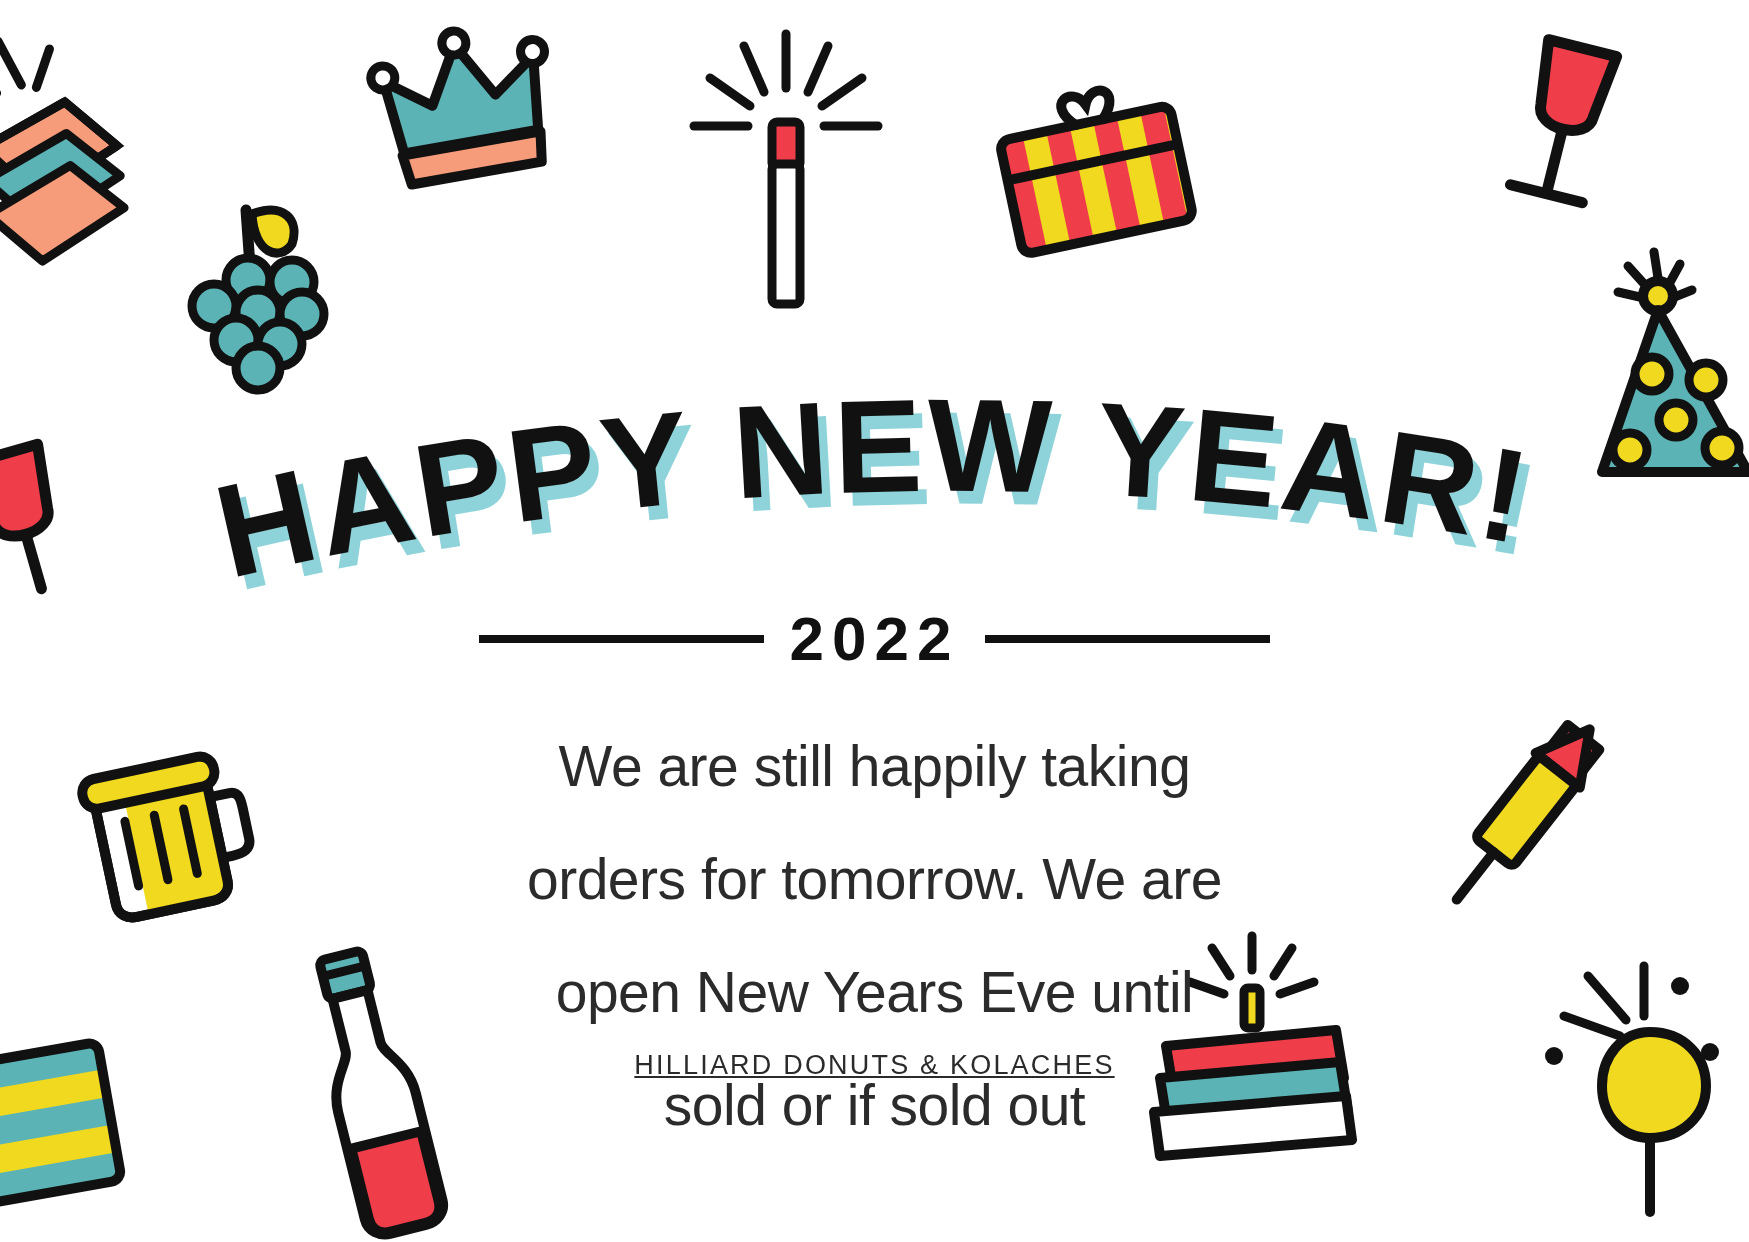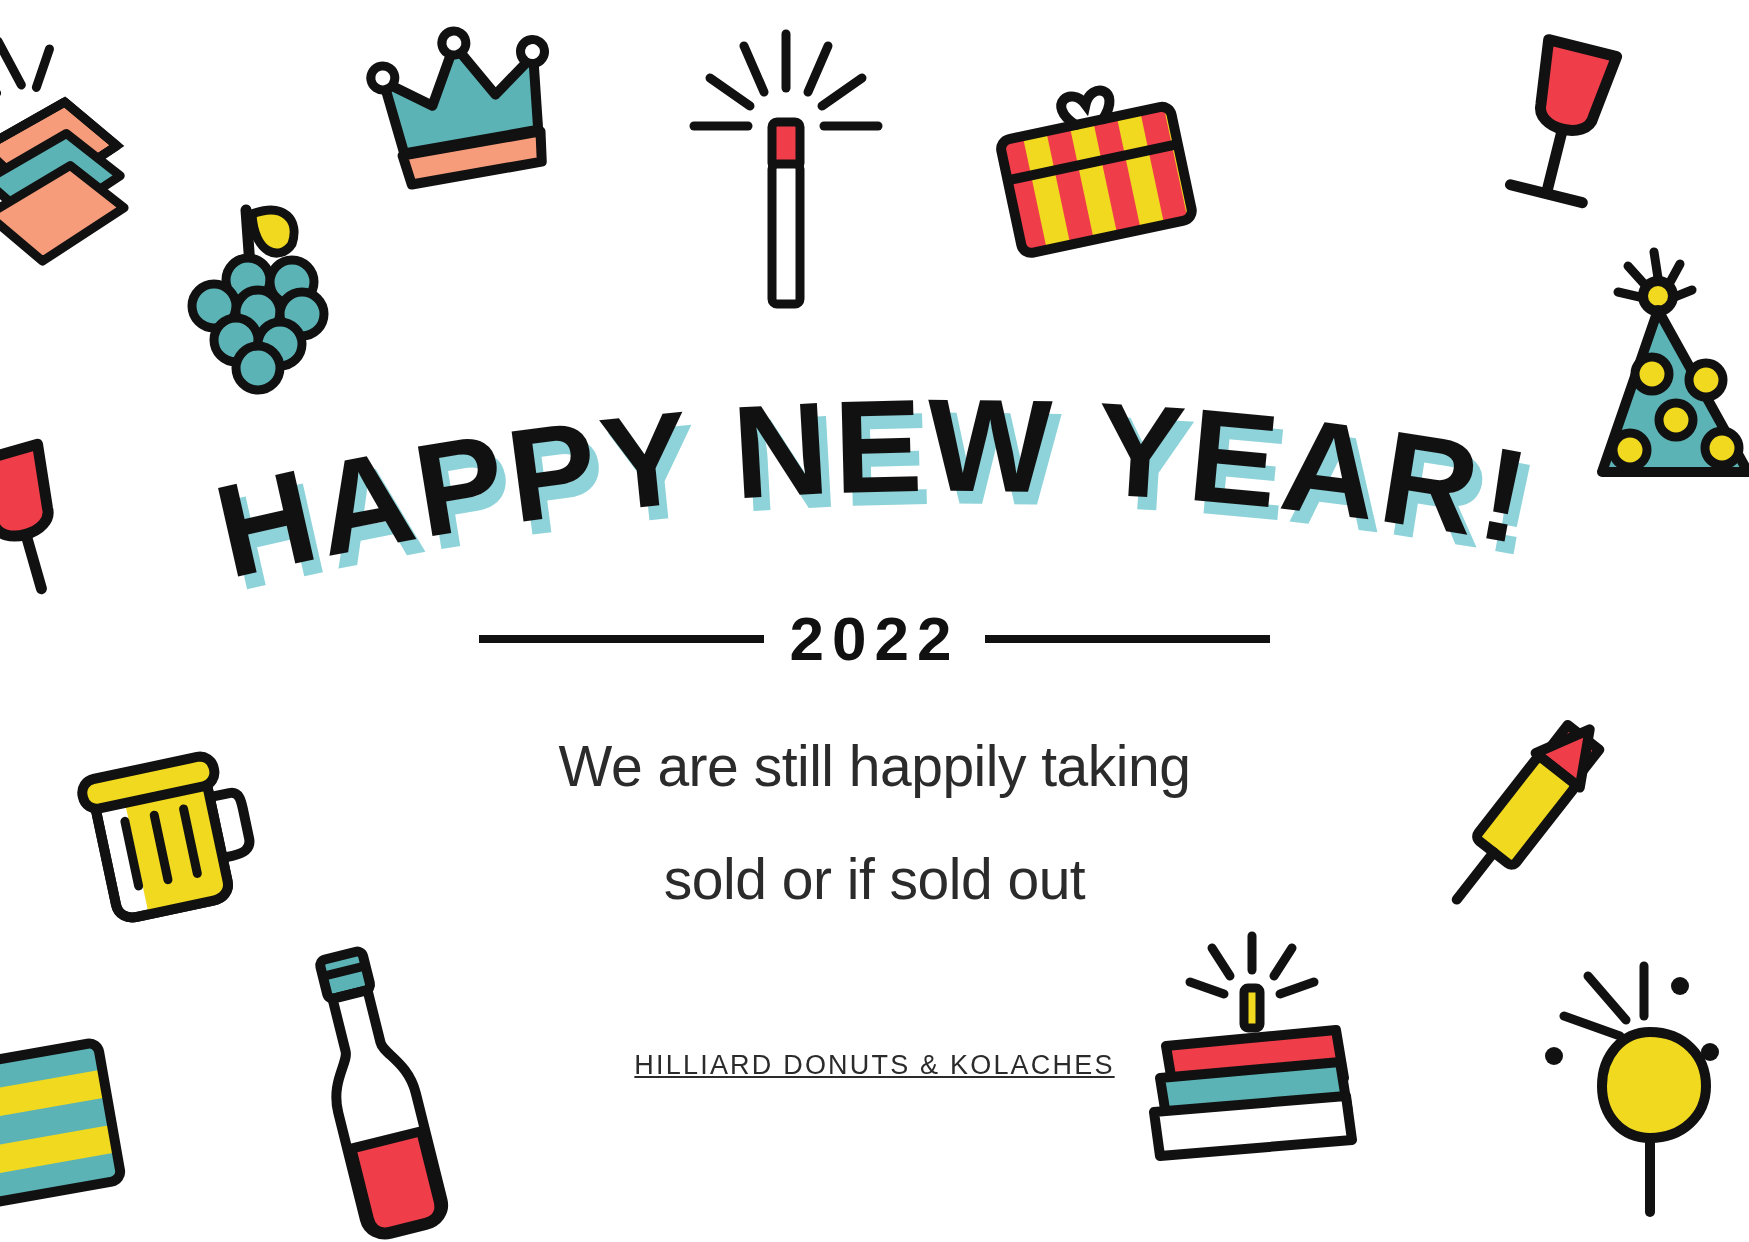--- a/index.html
+++ b/index.html
@@ -294,18 +294,20 @@
   </div>
 
   <div class="year-row">
     <span class="rule"></span>
     <span class="year">2022</span>
     <span class="rule"></span>
   </div>
 
   <div class="body-copy">
     <div>We are still happily taking</div>
+    <div>orders for tomorrow. We are</div>
+    <div>open New Years Eve until</div>
     <div>sold or if sold out</div>
   </div>
 
   <div class="signature">HILLIARD DONUTS &amp; KOLACHES</div>
 
 </div>
 
 </body></html>

